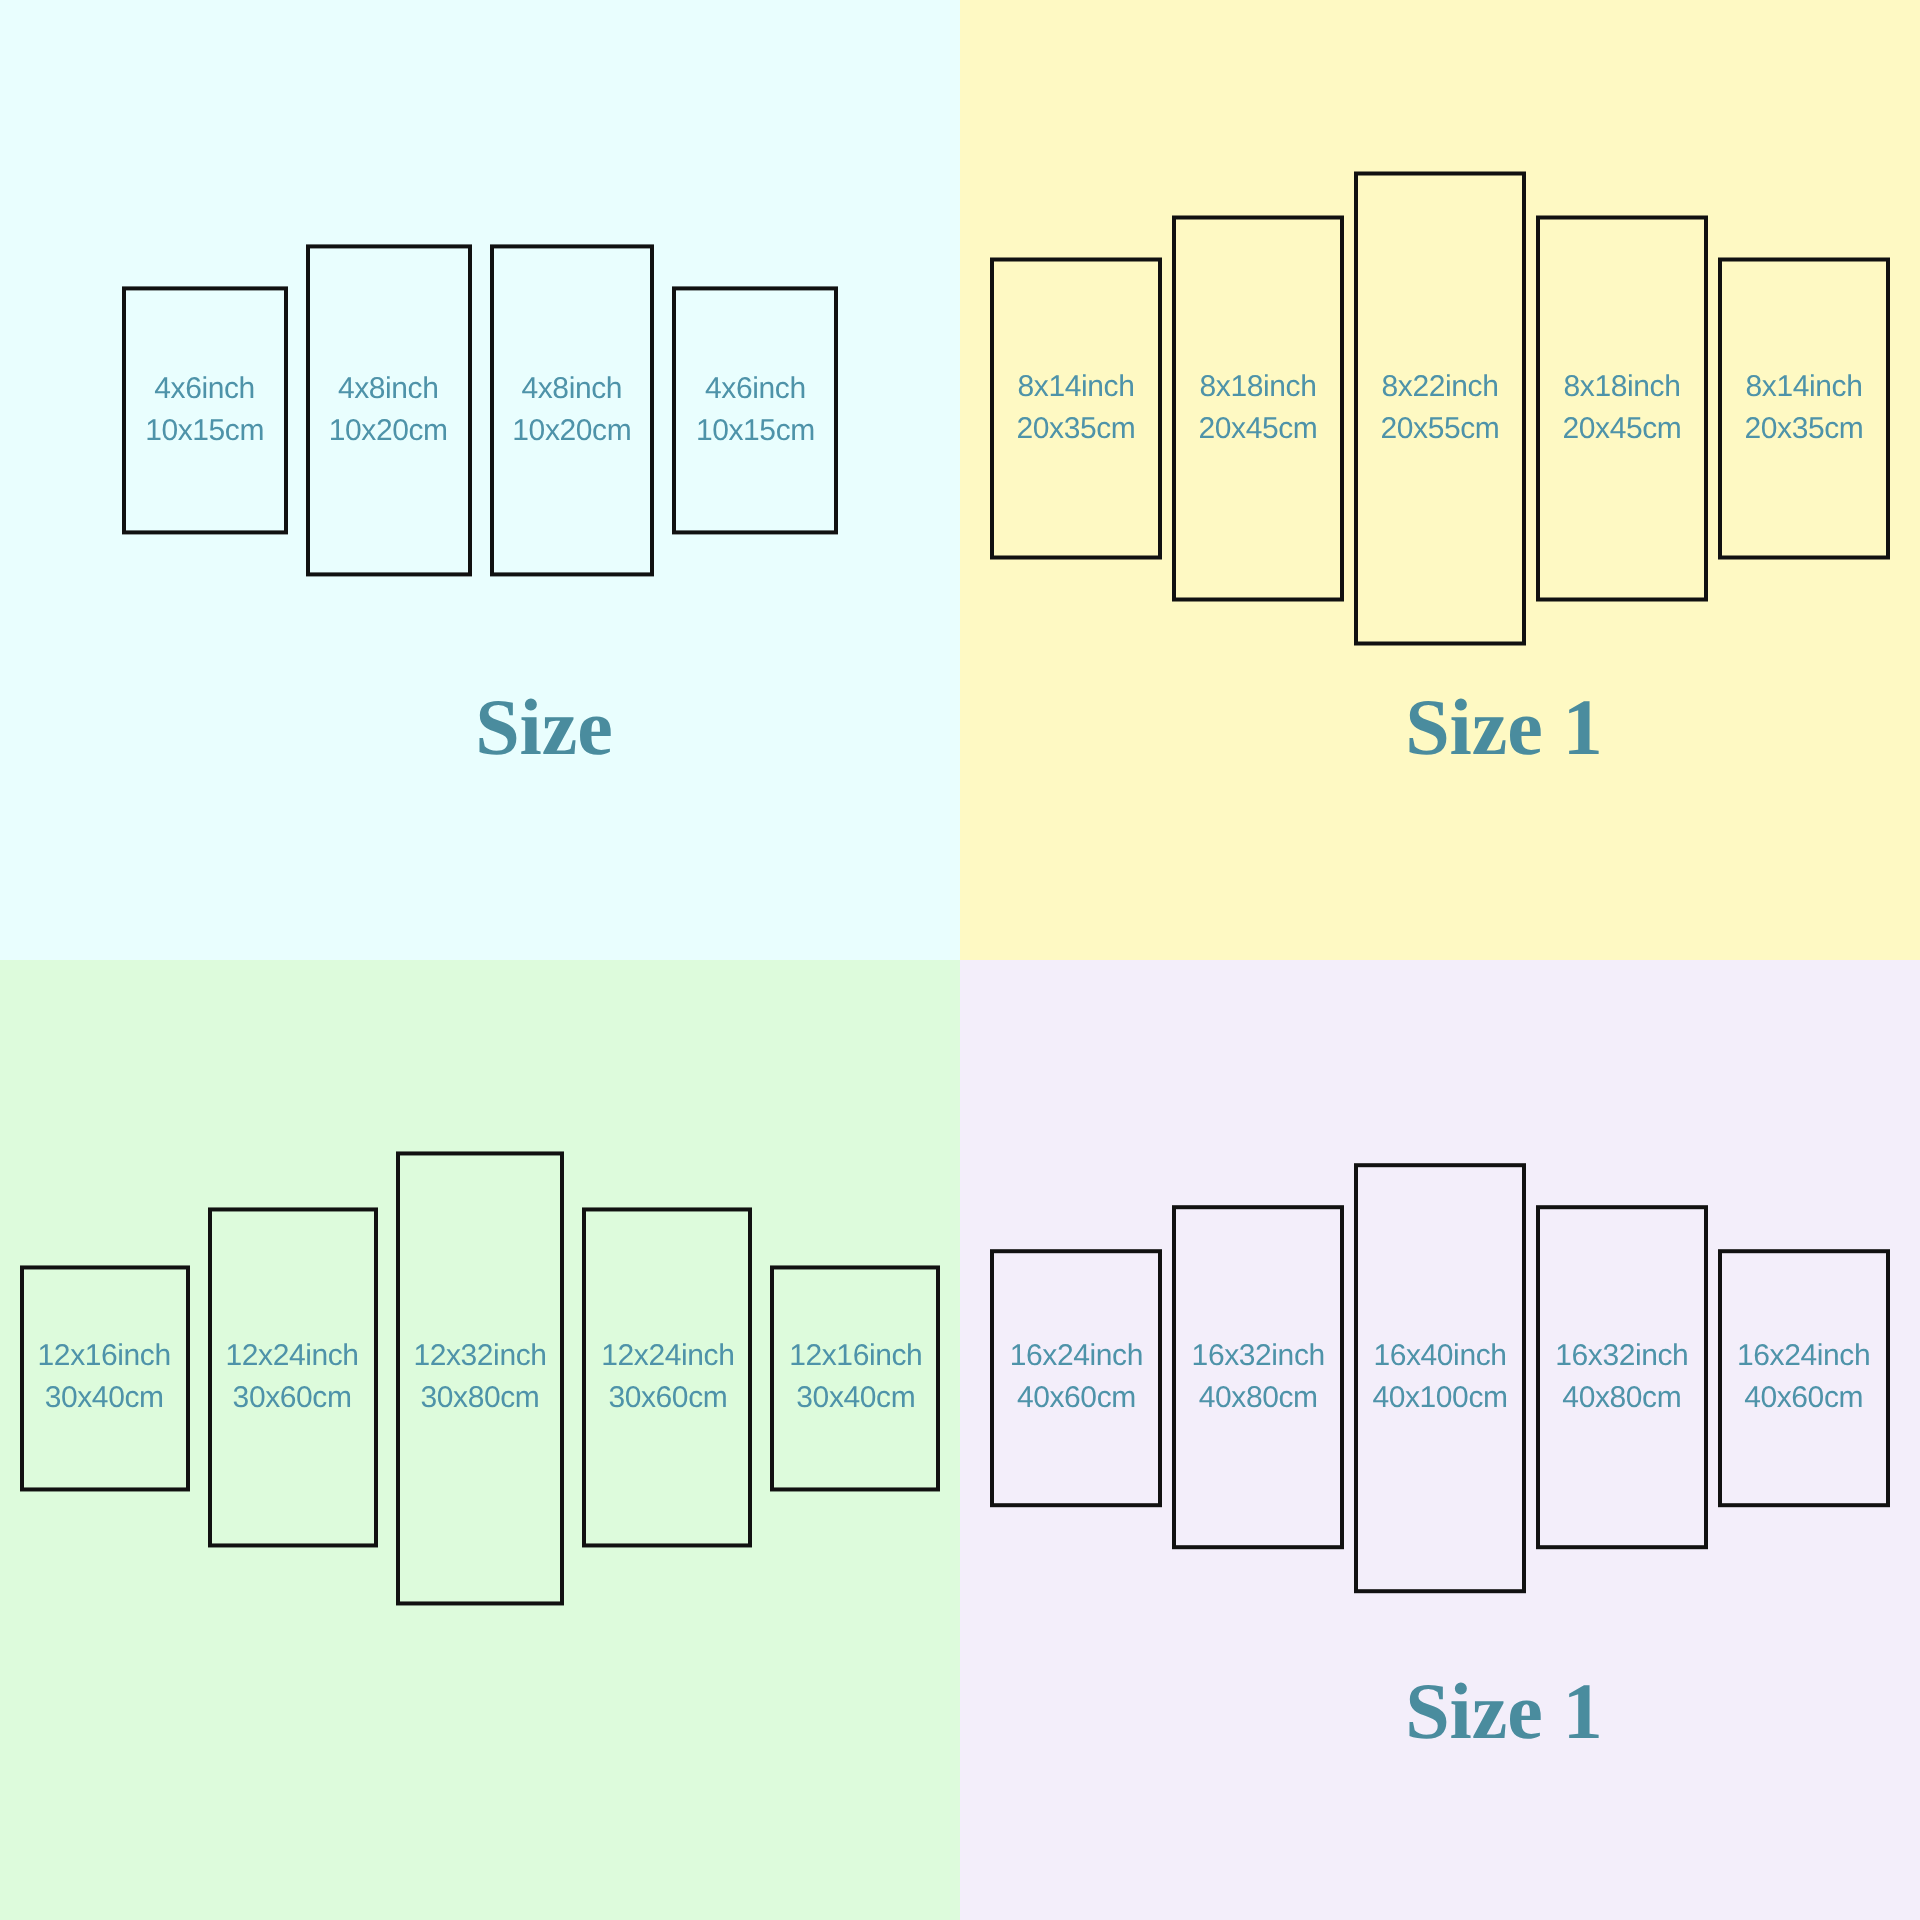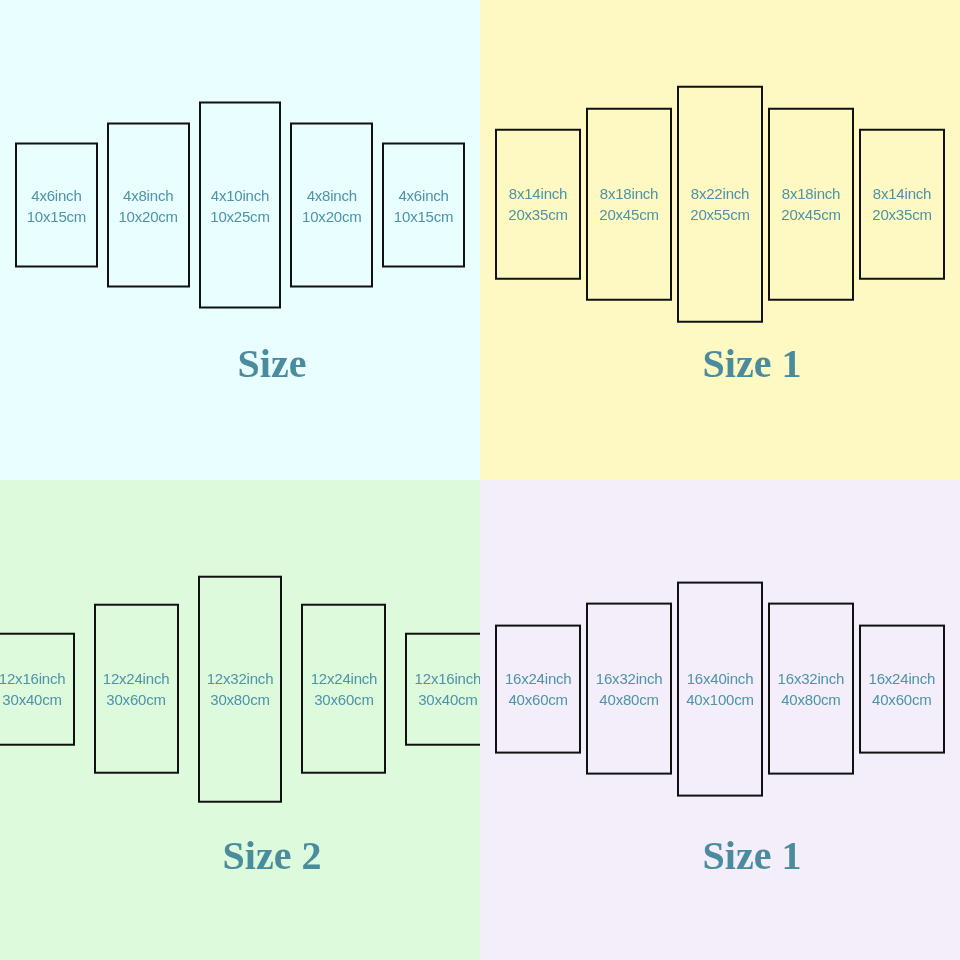--- a/index.html
+++ b/index.html
@@ -59,26 +59,20 @@
             <span>4x6inch</span>
             <span>10x15cm</span>
           </div>
         </div>
         <div class="panel" style="width: 82.8px; height: 165.6px;">
           <div class="label">
             <span>4x8inch</span>
             <span>10x20cm</span>
           </div>
         </div>
-        <div class="panel" style="width: 82.8px; height: 207px;">
-          <div class="label">
-            <span>4x10inch</span>
-            <span>10x25cm</span>
-          </div>
-        </div>
         <div class="panel" style="width: 82.8px; height: 165.6px;">
           <div class="label">
             <span>4x8inch</span>
             <span>10x20cm</span>
           </div>
         </div>
         <div class="panel" style="width: 82.8px; height: 124.2px;">
           <div class="label">
             <span>4x6inch</span>
             <span>10x15cm</span>
@@ -116,21 +110,21 @@
         <div class="panel" style="width: 86px; height: 150.5px;">
           <div class="label">
             <span>8x14inch</span>
             <span>20x35cm</span>
           </div>
         </div>
       </div>
     <h2 class="title" style="top: 340px;">Size 1</h2>
   </section>
   <section class="quadrant" style="background: rgb(221, 251, 220);">
-    <div class="panels" style="top: 209px; gap: 19px;">
+    <div class="panels" style="top: 209px; gap: 9px;">
         <div class="panel" style="width: 84.96px; height: 113.28px;">
           <div class="label">
             <span>12x16inch</span>
             <span>30x40cm</span>
           </div>
         </div>
         <div class="panel" style="width: 84.96px; height: 169.92px;">
           <div class="label">
             <span>12x24inch</span>
             <span>30x60cm</span>
@@ -148,21 +142,20 @@
             <span>30x60cm</span>
           </div>
         </div>
         <div class="panel" style="width: 84.96px; height: 113.28px;">
           <div class="label">
             <span>12x16inch</span>
             <span>30x40cm</span>
           </div>
         </div>
       </div>
-    <h2 class="title" style="top: 352px;">Size 2</h2>
   </section>
   <section class="quadrant" style="background: rgb(243, 238, 250);">
     <div class="panels" style="top: 209px; gap: 5px;">
         <div class="panel" style="width: 85.92px; height: 128.88px;">
           <div class="label">
             <span>16x24inch</span>
             <span>40x60cm</span>
           </div>
         </div>
         <div class="panel" style="width: 85.92px; height: 171.84px;">

